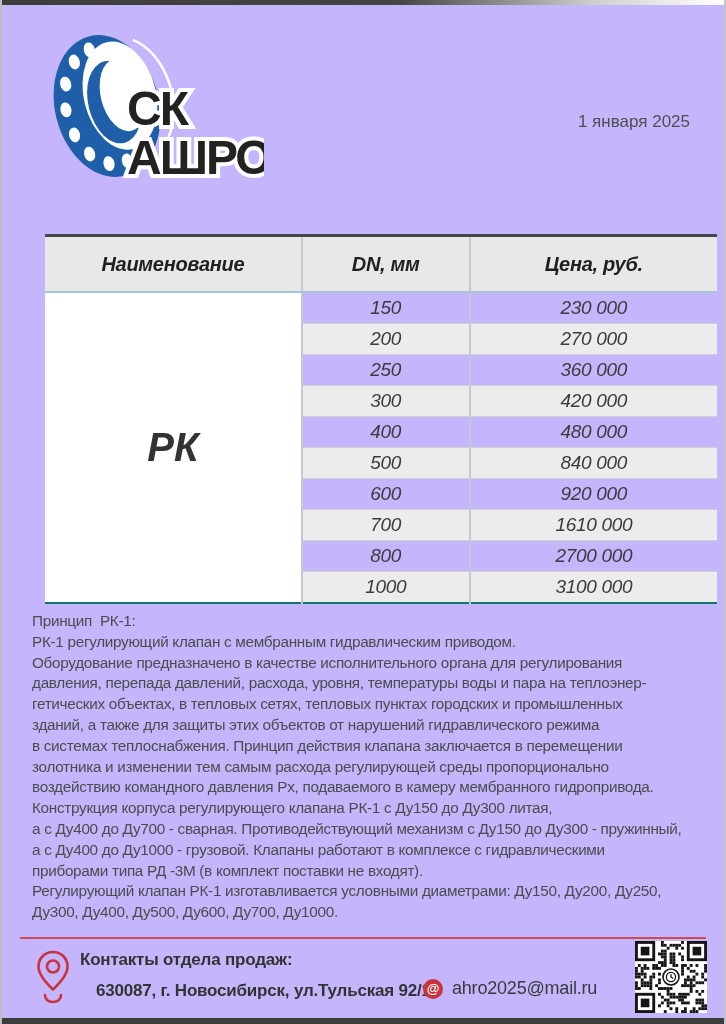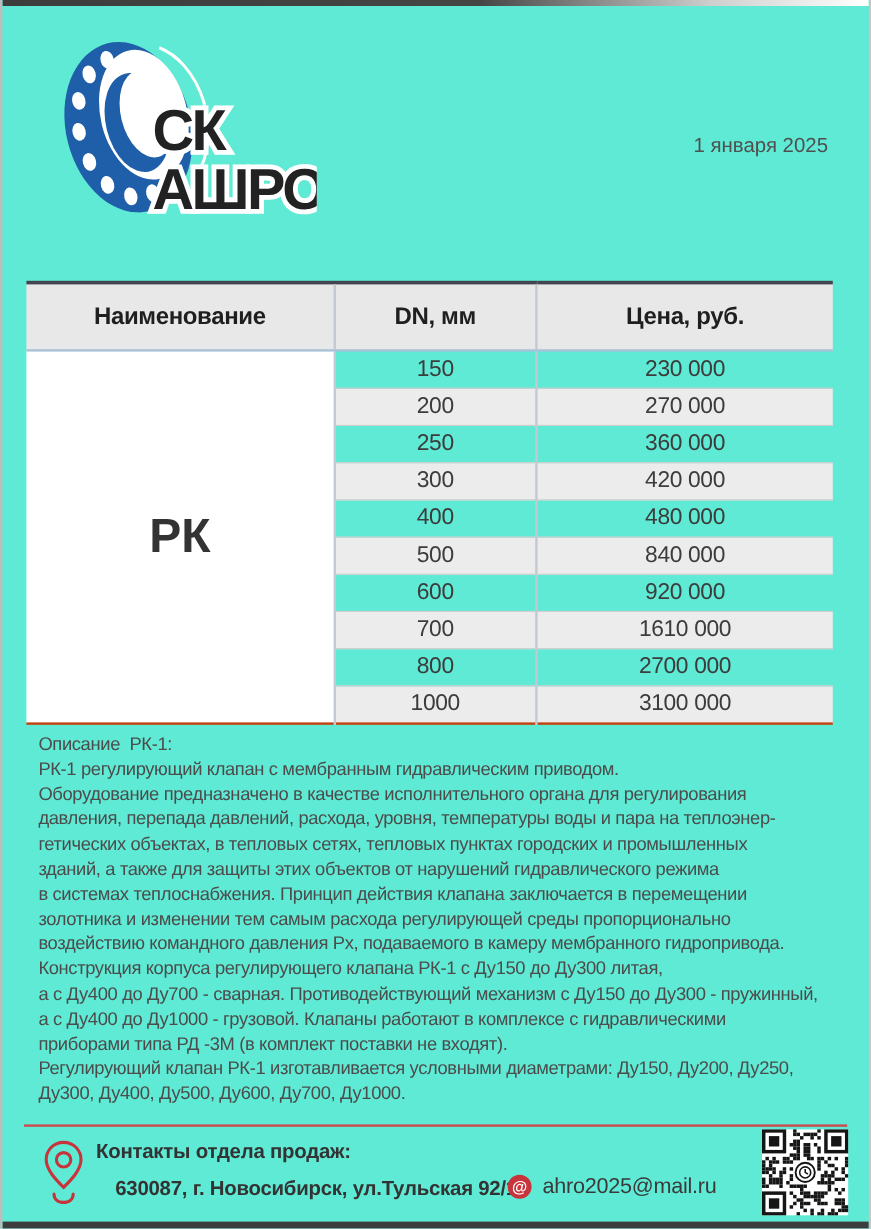--- a/index.html
+++ b/index.html
@@ -1,34 +1,34 @@
 <!DOCTYPE html>
 <html><head>
 <meta charset="utf-8">
 <style>
   html,body{margin:0;padding:0;background:#fff;}
   .page{
-    position:relative;width:726px;height:1024px;background:#5eead4;overflow:hidden;
+    position:relative;width:726px;height:1024px;background:#c4b5fd;overflow:hidden;
     box-sizing:border-box;border-left:2px solid #bdbdbd;border-right:2px solid #c6c6c6;
     font-family:"Liberation Sans",sans-serif;
   }
   .edge-top{position:absolute;top:0;left:0;right:0;height:5px;
     background:linear-gradient(to right,#3d3d3d 0%,#454545 55%,#cfcfcf 82%,#fff 100%);}
   .edge-bottom{position:absolute;bottom:0;left:0;right:0;height:6px;background:#3d3d3d;}
 
   .logo{position:absolute;left:30px;top:18px;width:232px;height:172px;}
 
   .doc-title{position:absolute;left:60px;right:0;top:102px;text-align:center;
     font-size:30px;font-weight:700;color:#2d2d2d;letter-spacing:-0.5px;}
   .doc-date{position:absolute;right:34px;top:112px;font-size:17px;color:#4f4f4f;}
   .product-title{position:absolute;left:0;right:0;top:170px;text-align:center;
     font-size:27px;font-weight:700;color:#1d1d1d;letter-spacing:-0.5px;}
 
-  table.price-table{position:absolute;left:20px;top:234px;width:672px;
-    border-collapse:collapse;table-layout:fixed;border-bottom:2px solid #c2410c;}
+  table.price-table{position:absolute;left:43px;top:234px;width:672px;
+    border-collapse:collapse;table-layout:fixed;border-bottom:2px solid #0f766e;font-style:italic;}
   .price-table th{
     height:52px;background:#e8e8e8;font-size:20px;font-weight:700;color:#1f1f1f;
     border-top:3px solid #41464e;border-bottom:2px solid #a9c2d8;text-align:center;letter-spacing:-0.3px;}
   .price-table th.sep,.price-table td.sep{border-left:2px solid #c3c9d2;}
   .price-table td{height:28px;font-size:19px;color:#3c3c3c;text-align:center;
     vertical-align:middle;letter-spacing:-0.3px;}
   .price-table tbody tr+tr td{border-top:1px solid #cfcfcf;}
   .price-table tbody tr:nth-child(even) td.stripe{background:#ececec;}
   .price-table td.name-cell{background:#fff;font-size:40px;font-weight:700;color:#333;
     border-top:none;letter-spacing:0;}
@@ -134,21 +134,21 @@
           <td class="sep stripe">2700 000</td>
         </tr>
         <tr>
           <td class="sep stripe">1000</td>
           <td class="sep stripe">3100 000</td>
         </tr>
       </tbody>
   </table>
 
   <div class="description">
-    <div class="description-label">Описание  РК-1:</div>
+    <div class="description-label">Принцип  РК-1:</div>
     <div class="description-body">РК-1 регулирующий клапан с мембранным гидравлическим приводом.
 Оборудование предназначено в качестве исполнительного органа для регулирования
 давления, перепада давлений, расхода, уровня, температуры воды и пара на теплоэнер-
 гетических объектах, в тепловых сетях, тепловых пунктах городских и промышленных
 зданий, а также для защиты этих объектов от нарушений гидравлического режима
 в системах теплоснабжения. Принцип действия клапана заключается в перемещении
 золотника и изменении тем самым расхода регулирующей среды пропорционально
 воздействию командного давления Рх, подаваемого в камеру мембранного гидропривода.
 Конструкция корпуса регулирующего клапана РК-1 с Ду150 до Ду300 литая,
 а с Ду400 до Ду700 - сварная. Противодействующий механизм с Ду150 до Ду300 - пружинный,

